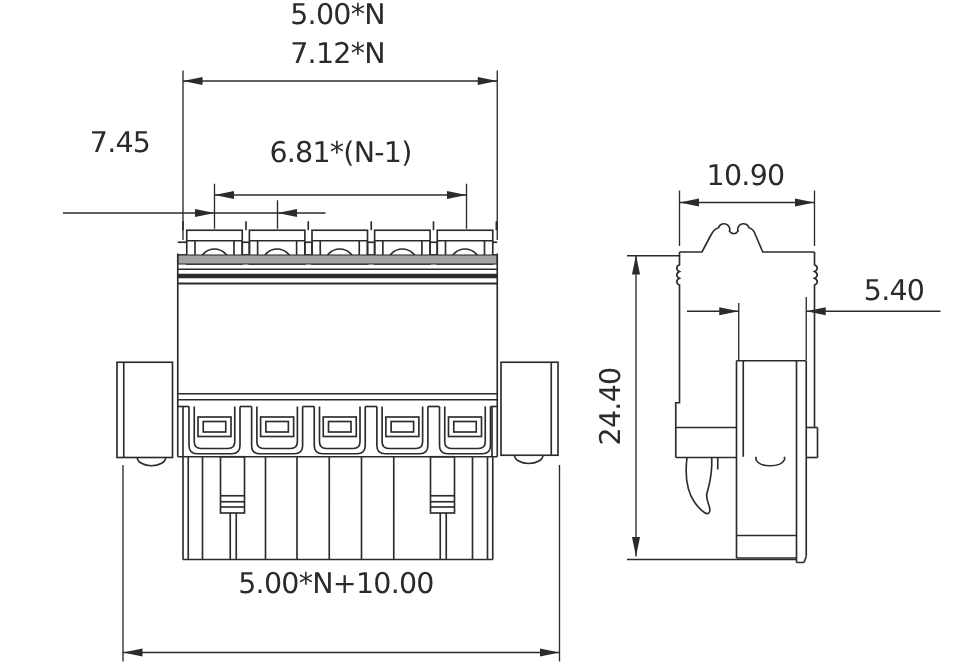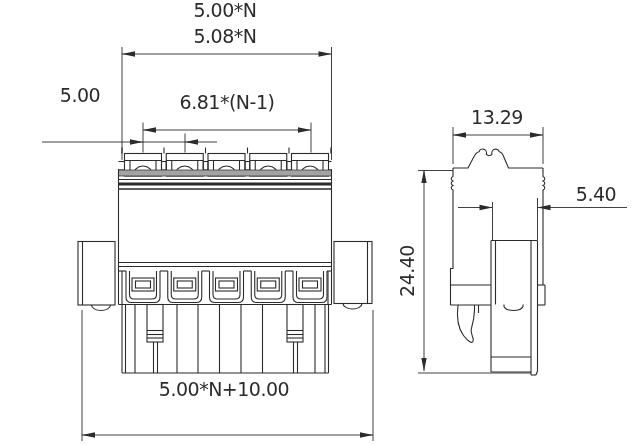--- a/index.html
+++ b/index.html
@@ -245,21 +245,21 @@
           <path d="M504,304.5 L504,306.5 Q506,310.5 513.5,310.5 Q521,310.5 523,306.5 L523,304.5"></path>
         </g>
 
         <path d="M458,305 C456.5,317 458,328 463.5,335.5 C465.5,338.2 467.5,340.3 469.8,341.8 C472,343.2 473.6,342 473.2,339.2 C472.8,336.2 470.3,332.5 471.3,328.8 C472.3,325.2 474.2,319.5 474.5,310 L474.5,305"></path>
         <line x1="478.5" y1="305" x2="478.5" y2="313"></line>
       </g>
     </g>
   </svg>
 
   <div class="dim" style="left:155px;top:1px;width:140px;">5.00*N</div>
-  <div class="dim" style="left:155px;top:27px;width:140px;">5.08*N</div>
+  <div class="dim" style="left:155px;top:27px;width:140px;">7.12*N</div>
   <div class="dim" style="left:147px;top:93px;width:160px;">6.81*(N-1)</div>
-  <div class="dim" style="left:50px;top:86px;width:60px;">5.00</div>
+  <div class="dim" style="left:50px;top:86px;width:60px;">7.45</div>
   <div class="dim" style="left:134px;top:380px;width:180px;">5.00*N+10.00</div>
-  <div class="dim" style="left:447px;top:108px;width:100px;">13.29</div>
+  <div class="dim" style="left:447px;top:108px;width:100px;">10.90</div>
   <div class="dim" style="left:556px;top:185px;width:80px;">5.40</div>
   <div class="dim rot" style="left:358px;top:261px;width:100px;height:20px;">24.40</div>
 
 </div>
 
 </body></html>

